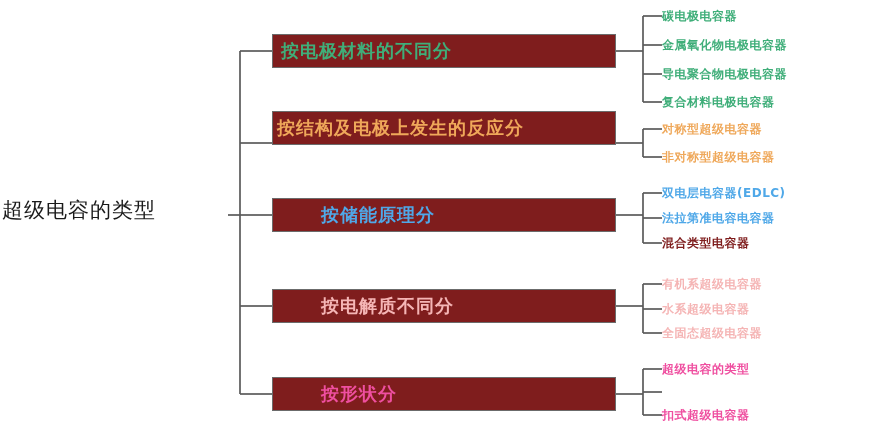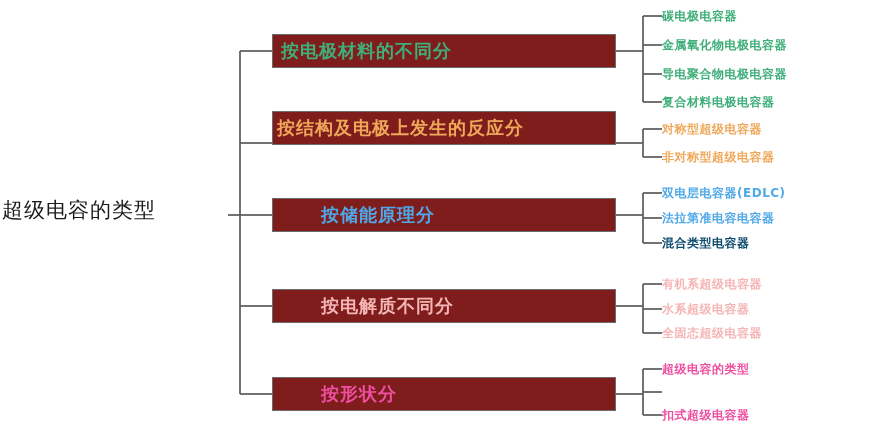--- a/index.html
+++ b/index.html
@@ -105,21 +105,21 @@
     <span class="branch-text" id="b2t" style="color: rgb(239, 168, 90);">按结构及电极上发生的反应分</span>
   </div>
   <div class="leaf" style="top: 121px; color: rgb(239, 168, 90);" id="l2_0">对称型超级电容器</div>
   <div class="leaf" style="top: 149px; color: rgb(239, 168, 90);" id="l2_1">非对称型超级电容器</div>
 
   <div class="branch-box pad-lg" style="top: 198px; border-color: rgb(107, 107, 107);">
     <span class="branch-text" id="b3t" style="color: rgb(79, 168, 232);">按储能原理分</span>
   </div>
   <div class="leaf" style="top: 185px; color: rgb(79, 168, 232);" id="l3_0">双电层电容器(EDLC)</div>
   <div class="leaf" style="top: 210px; color: rgb(79, 168, 232);" id="l3_1">法拉第准电容电容器</div>
-  <div class="leaf" style="top: 235px; color: #0c4a6e;" id="l3_2">混合类型电容器</div>
+  <div class="leaf" style="top: 235px; color: #7f1d1d;" id="l3_2">混合类型电容器</div>
 
   <div class="branch-box pad-lg" style="top: 289px; border-color: rgb(107, 107, 107);">
     <span class="branch-text" id="b4t" style="color: rgb(245, 181, 181);">按电解质不同分</span>
   </div>
   <div class="leaf" style="top: 276px; color: rgb(245, 181, 181);" id="l4_0">有机系超级电容器</div>
   <div class="leaf" style="top: 301px; color: rgb(245, 181, 181);" id="l4_1">水系超级电容器</div>
   <div class="leaf" style="top: 325px; color: rgb(245, 181, 181);" id="l4_2">全固态超级电容器</div>
 
   <div class="branch-box pad-lg" style="top: 377px; border-color: rgb(107, 107, 107);">
     <span class="branch-text" id="b5t" style="color: rgb(239, 79, 160);">按形状分</span>

